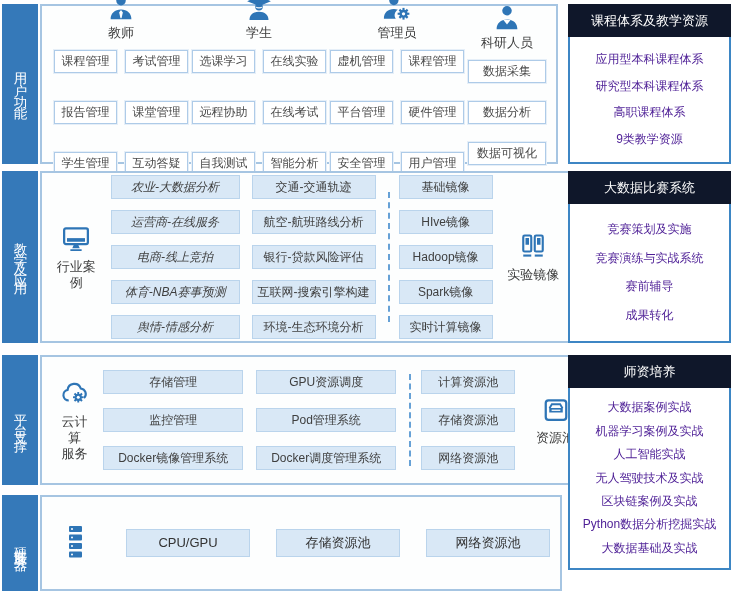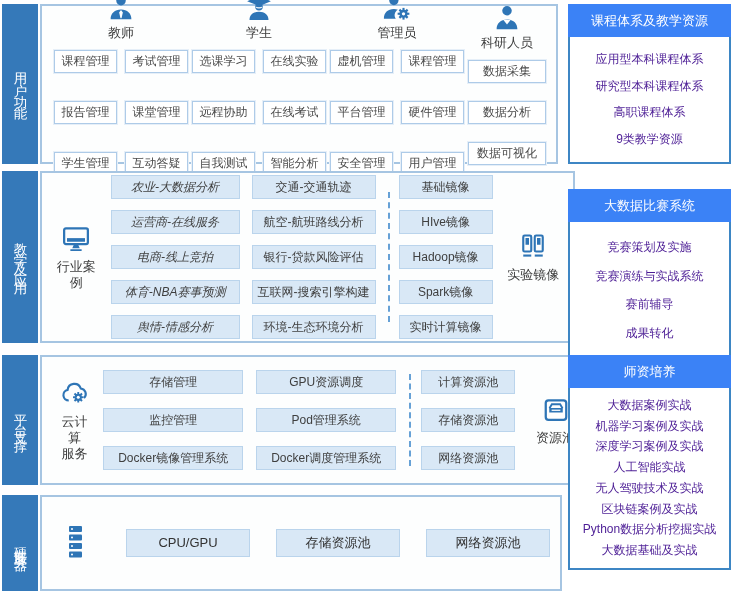--- a/index.html
+++ b/index.html
@@ -52,22 +52,22 @@
   #row-platform .side-label.right{margin-left:8px;width:68px;}
   
   #row-hardware .panelbox{padding:0 10px 0 22px;}
   #row-hardware .gicon svg{width:24px;height:40px;}
   .btnC{width:122px;height:26px;line-height:26px;background:#d9e8f6;border:1px solid #bad4ec;
     font-size:13px;color:#333;text-align:center;white-space:nowrap;}
   #row-hardware .btnC{margin-left:26px;}
   #row-hardware .btnC.first{margin-left:38px;}
   
   .sidebar-panel{position:absolute;left:568px;width:163px;display:flex;flex-direction:column;box-sizing:border-box;}
-  #sp1{top:4px;height:160px;} #sp2{top:189px;height:172px;} #sp3{top:355px;height:215px;}
-  .sp-head{flex:0 0 33px;background:#3b82f6;color:#fff;font-size:13px;
+  #sp1{top:4px;height:160px;} #sp2{top:171px;height:172px;} #sp3{top:355px;height:215px;}
+  .sp-head{flex:0 0 33px;background:#0f172a;color:#fff;font-size:13px;
     display:flex;align-items:center;justify-content:center;}
   .sp-body{flex:1;border:2px solid #3d86c4;border-top:none;background:#fff;
     display:flex;flex-direction:column;justify-content:space-evenly;align-items:center;padding:5px 2px;}
   .sp-item{font-size:12px;color:#4c1d95;white-space:nowrap;}
   .ic{fill:#2e75b6;}
   .ics{stroke:#2e75b6;fill:none;}
 </style>
 </head>
 <body>
 
@@ -327,21 +327,20 @@
       <span class="sp-item">赛前辅导</span>
       <span class="sp-item">成果转化</span>
     </div>
   </div>
 
   <div class="sidebar-panel" id="sp3">
     <div class="sp-head">师资培养</div>
     <div class="sp-body">
       <span class="sp-item">大数据案例实战</span>
       <span class="sp-item">机器学习案例及实战</span>
-      <span class="sp-item">深度学习案例及实战</span>
       <span class="sp-item">人工智能实战</span>
       <span class="sp-item">无人驾驶技术及实战</span>
       <span class="sp-item">区块链案例及实战</span>
       <span class="sp-item">Python数据分析挖掘实战</span>
       <span class="sp-item">大数据基础及实战</span>
     </div>
   </div>
 
 </div>
 

